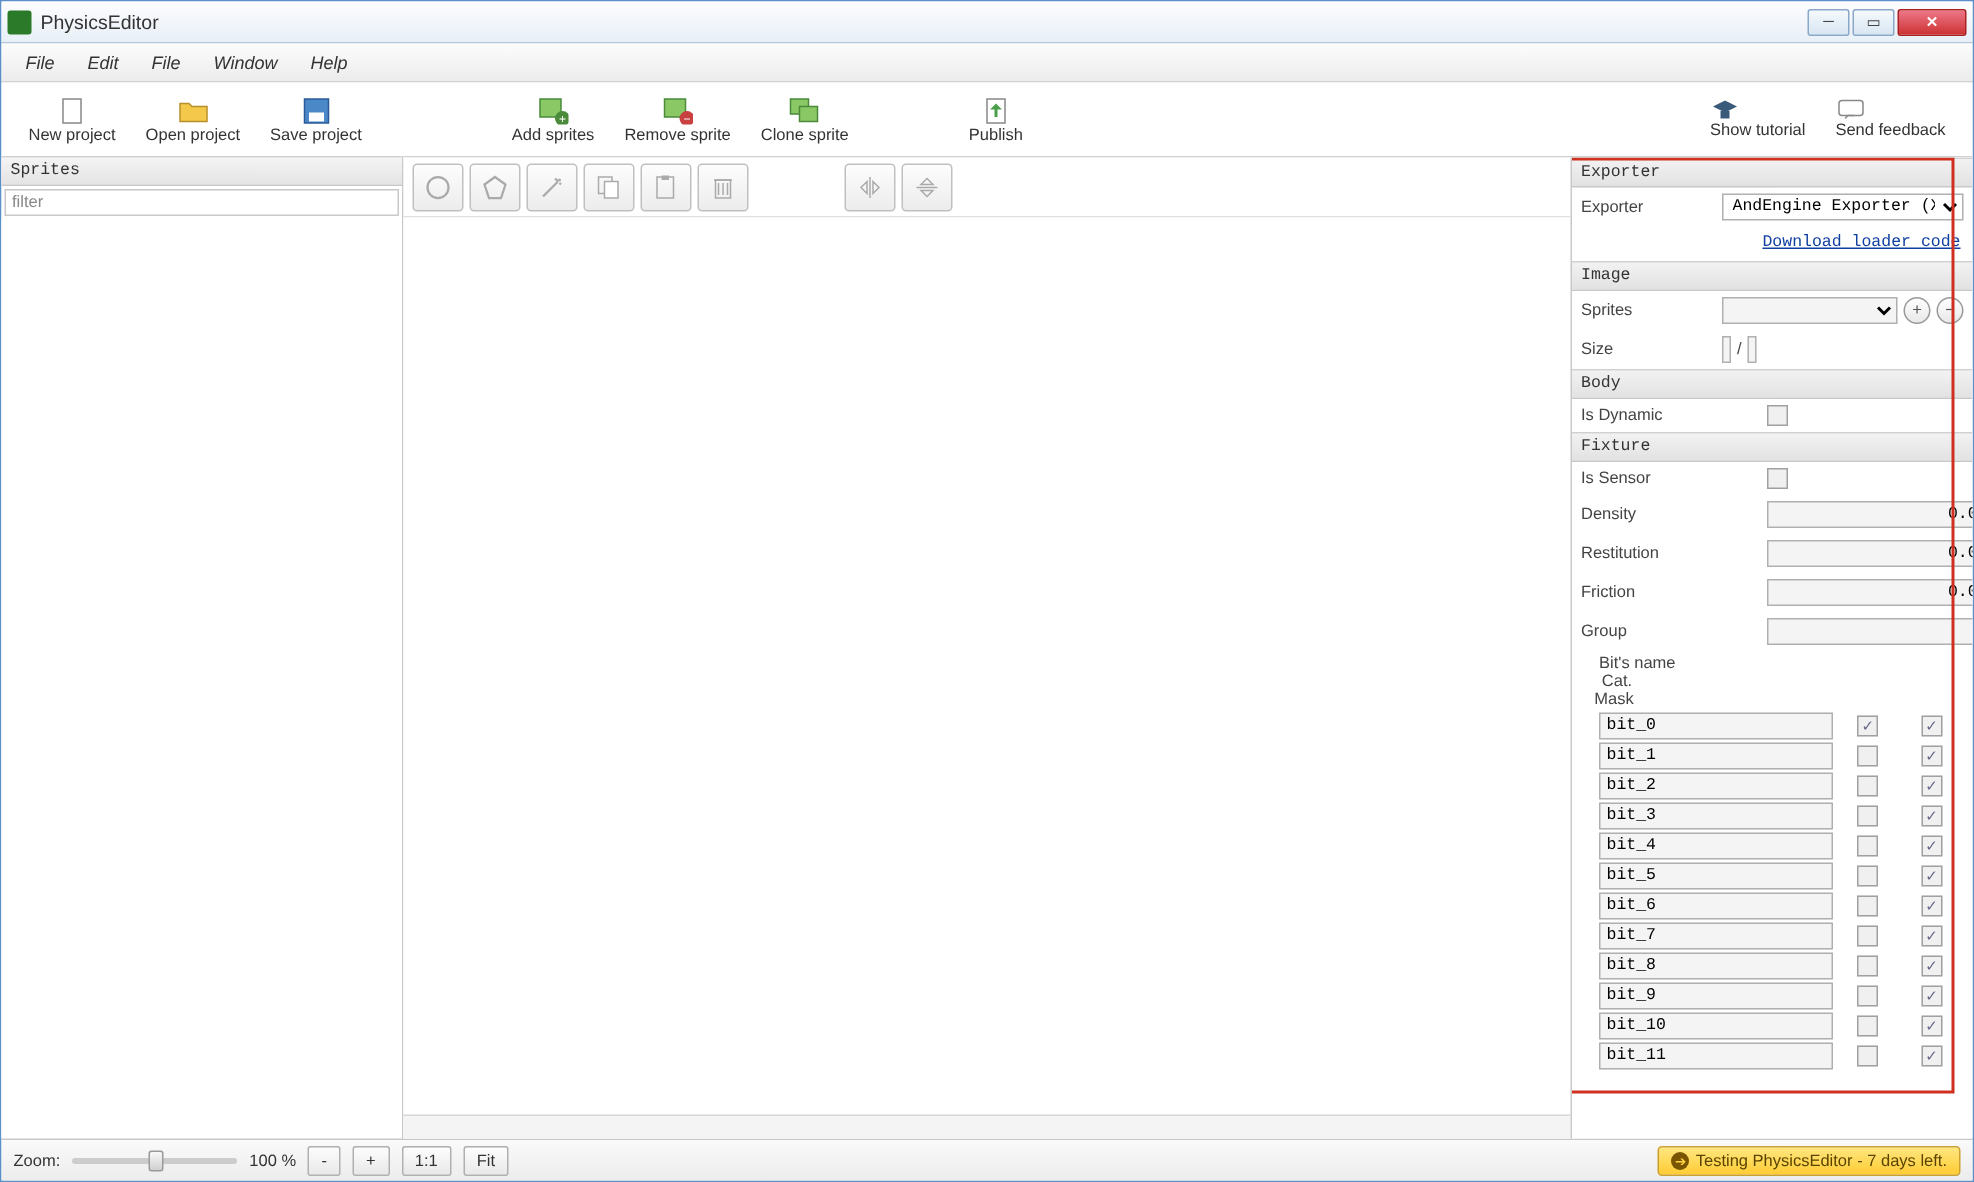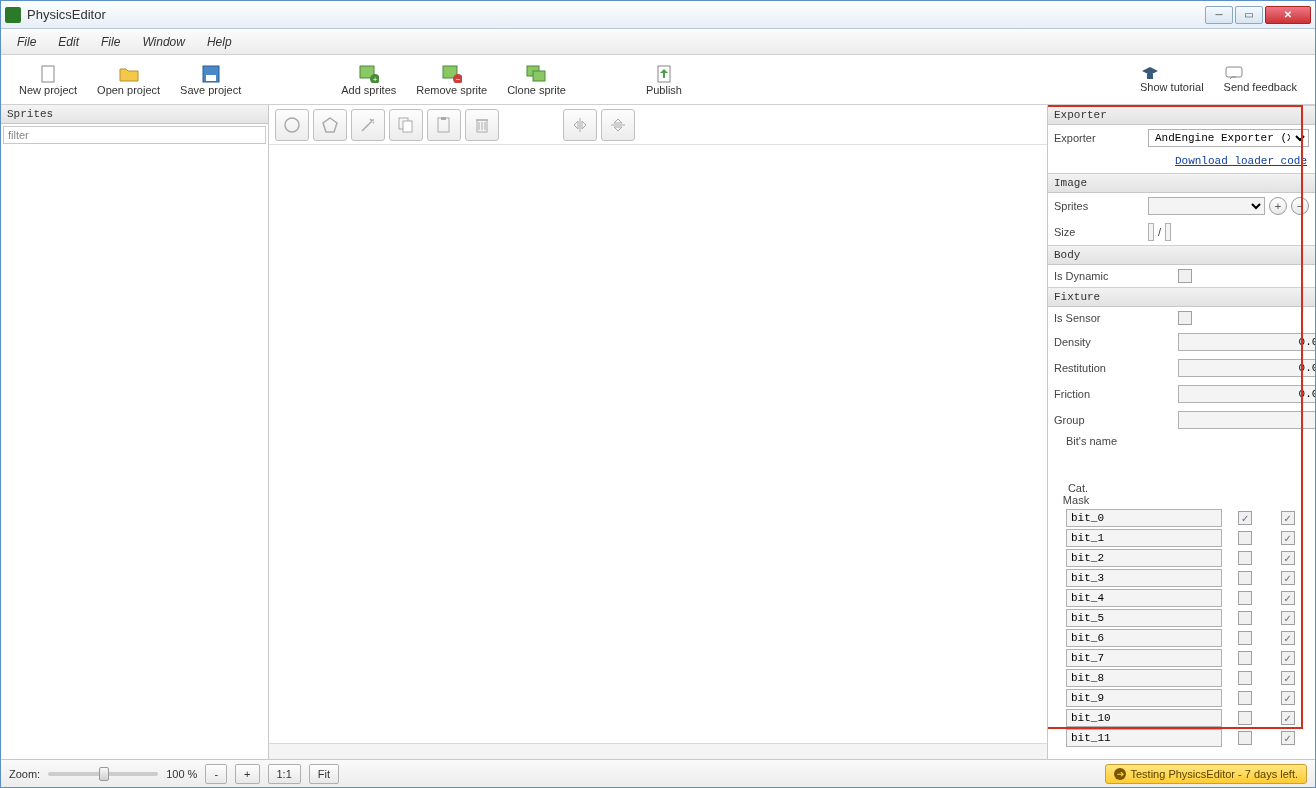--- a/index.html
+++ b/index.html
@@ -35,21 +35,21 @@
 .sectionhdr { background: linear-gradient(#f2f2f2,#e2e2e2); border-top:1px solid #d0d0d0; border-bottom:1px solid #c8c8c8; padding:3px 6px; font-family:"Courier New",monospace; font-size:11px; }
 .proprow { display:flex; align-items:center; padding: 4px 6px; gap:4px; font-family:"Courier New",monospace; font-size:11px; color:#444; }
 .proprow .plabel { width: 90px; flex-shrink:0; }
 .proprow select, .proprow input[type=text] { flex:1; border:1px solid #b0b0b0; height:18px; font-family:"Courier New",monospace; font-size:11px; padding:0 2px; background:#fff; min-width:0; }
 .proprow .numbox { flex:1; display:flex; }
 .proprow .numbox input { flex:1; text-align:right; border:1px solid #b0b0b0; height:18px; font-family:"Courier New",monospace; font-size:11px; padding-right:2px; background:#f4f4f4; min-width:0; }
 .linkrow { text-align:right; padding: 2px 8px 6px; }
 .linkrow a { color: #1040a0; font-family:"Courier New",monospace; font-size:11px; text-decoration:underline; }
 .circlebtn { width:18px; height:18px; border:1px solid #999; border-radius:50%; background:linear-gradient(#fff,#e8e8e8); display:flex; align-items:center; justify-content:center; font-size:11px; color:#555; flex-shrink:0; }
 .bits-hdr { display:flex; padding:2px 8px; font-family:"Courier New",monospace; font-size:11px; color:#444;flex-direction:column; }
-.bits-hdr .c1 { flex:1; padding-left:10px;} .bits-hdr .c2 { width:44px; text-align:center;margin-top:35px;} .bits-hdr .c3 { width:40px; text-align:center;}
+.bits-hdr .c1 { flex:1; padding-left:10px;} .bits-hdr .c2 { width:44px; text-align:center;} .bits-hdr .c3 { width:40px; text-align:center;}
 .bitrow { display:flex; align-items:center; padding:1px 8px; gap:4px; }
 .bitrow input[type=text] { flex:1; border:1px solid #b0b0b0; height:18px; font-family:"Courier New",monospace; font-size:11px; padding:0 4px; background:#f4f4f4; margin-left:10px; }
 .bitrow .chkcol { width:40px; display:flex; justify-content:center; }
 .chk { width:14px; height:14px; border:1px solid #a0a0a0; background:#f0f0f0; display:flex; align-items:center; justify-content:center; font-size:10px; color:#668; }
 .statusbar { height: 28px; border-top:1px solid #c8c8c8; background: linear-gradient(#fafafa,#ececec); display:flex; align-items:center; padding:0 8px; gap:8px; font-family:"Courier New",monospace; font-size:11px; }
 .zoomslider { width:110px; height:4px; background:#ccc; position:relative; border-radius:2px; }
 .zoomslider .thumb { position:absolute; left:46%; top:-5px; width:10px; height:14px; background:linear-gradient(#f8f8f8,#d0d0d0); border:1px solid #999; border-radius:2px; }
 .sbtn { border:1px solid #b0b0b0; background:linear-gradient(#fdfdfd,#e8e8e8); height:20px; padding:0 8px; border-radius:2px; display:flex; align-items:center; }
 .statusbar .flex { flex:1; }
 .trialbadge { background: linear-gradient(#ffe680,#ffcc33); border:1px solid #cca030; height:20px; padding:0 8px; border-radius:3px; display:flex; align-items:center; gap:4px; color:#5a4400; }

